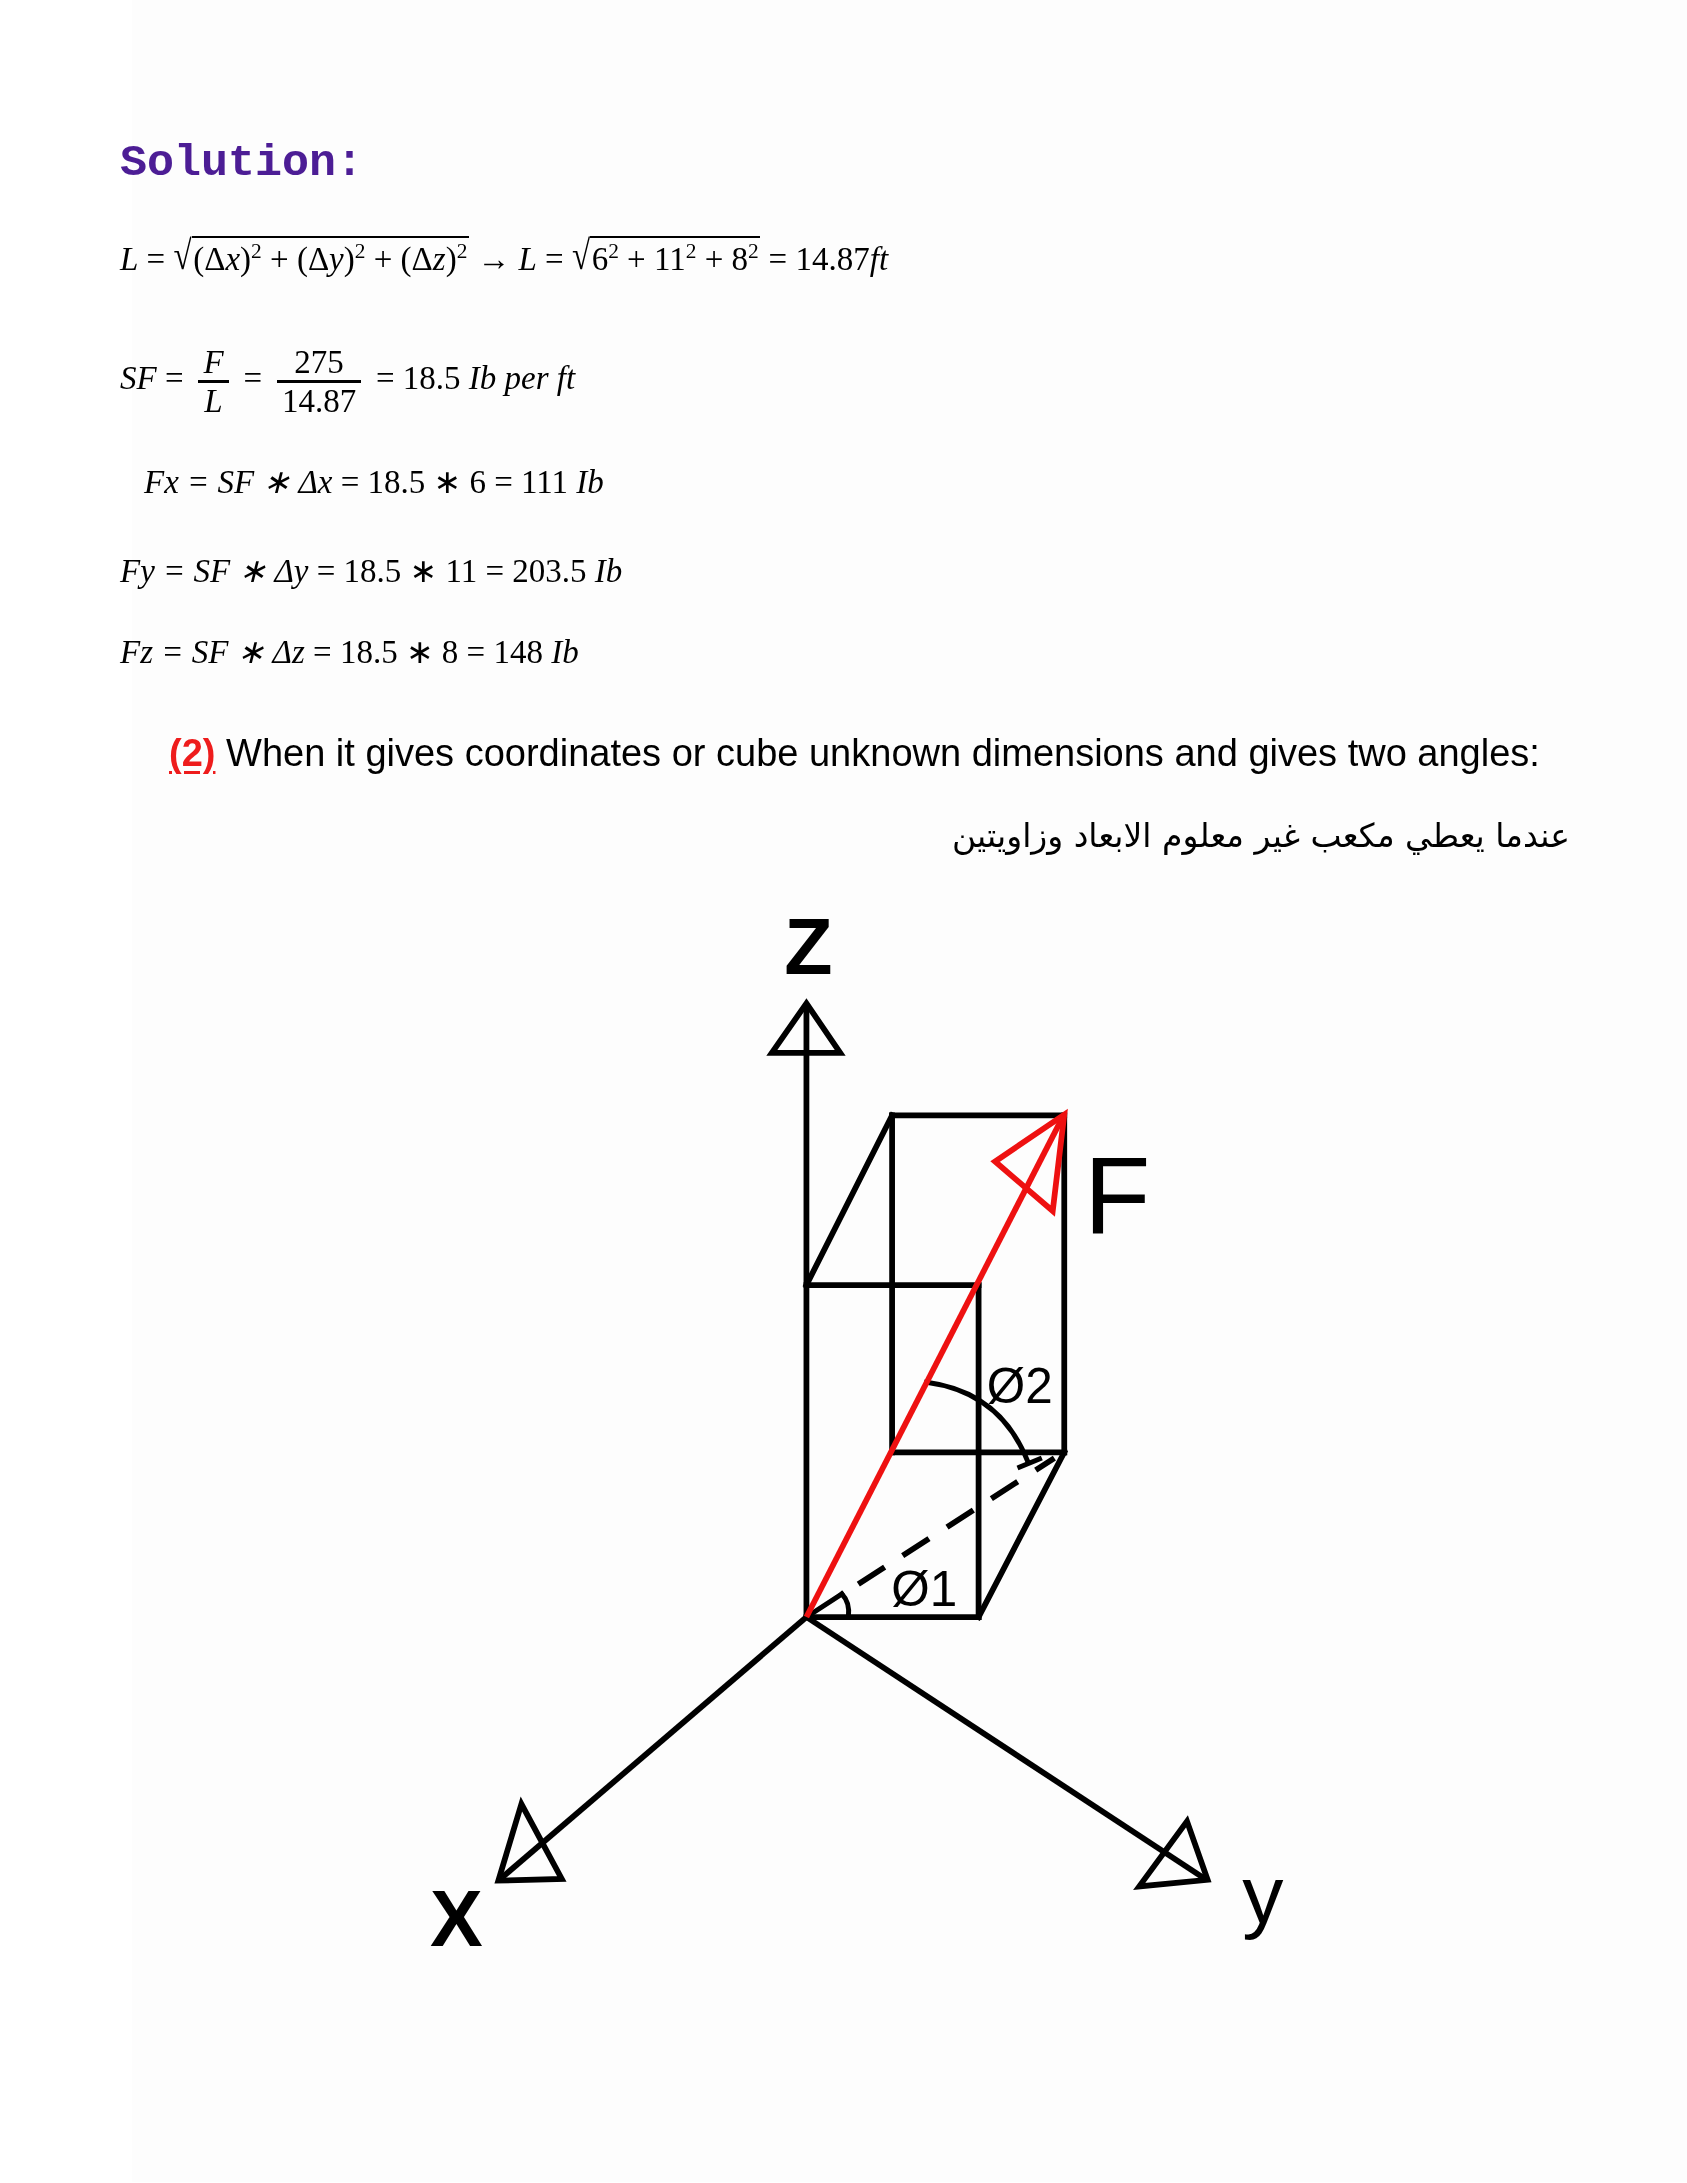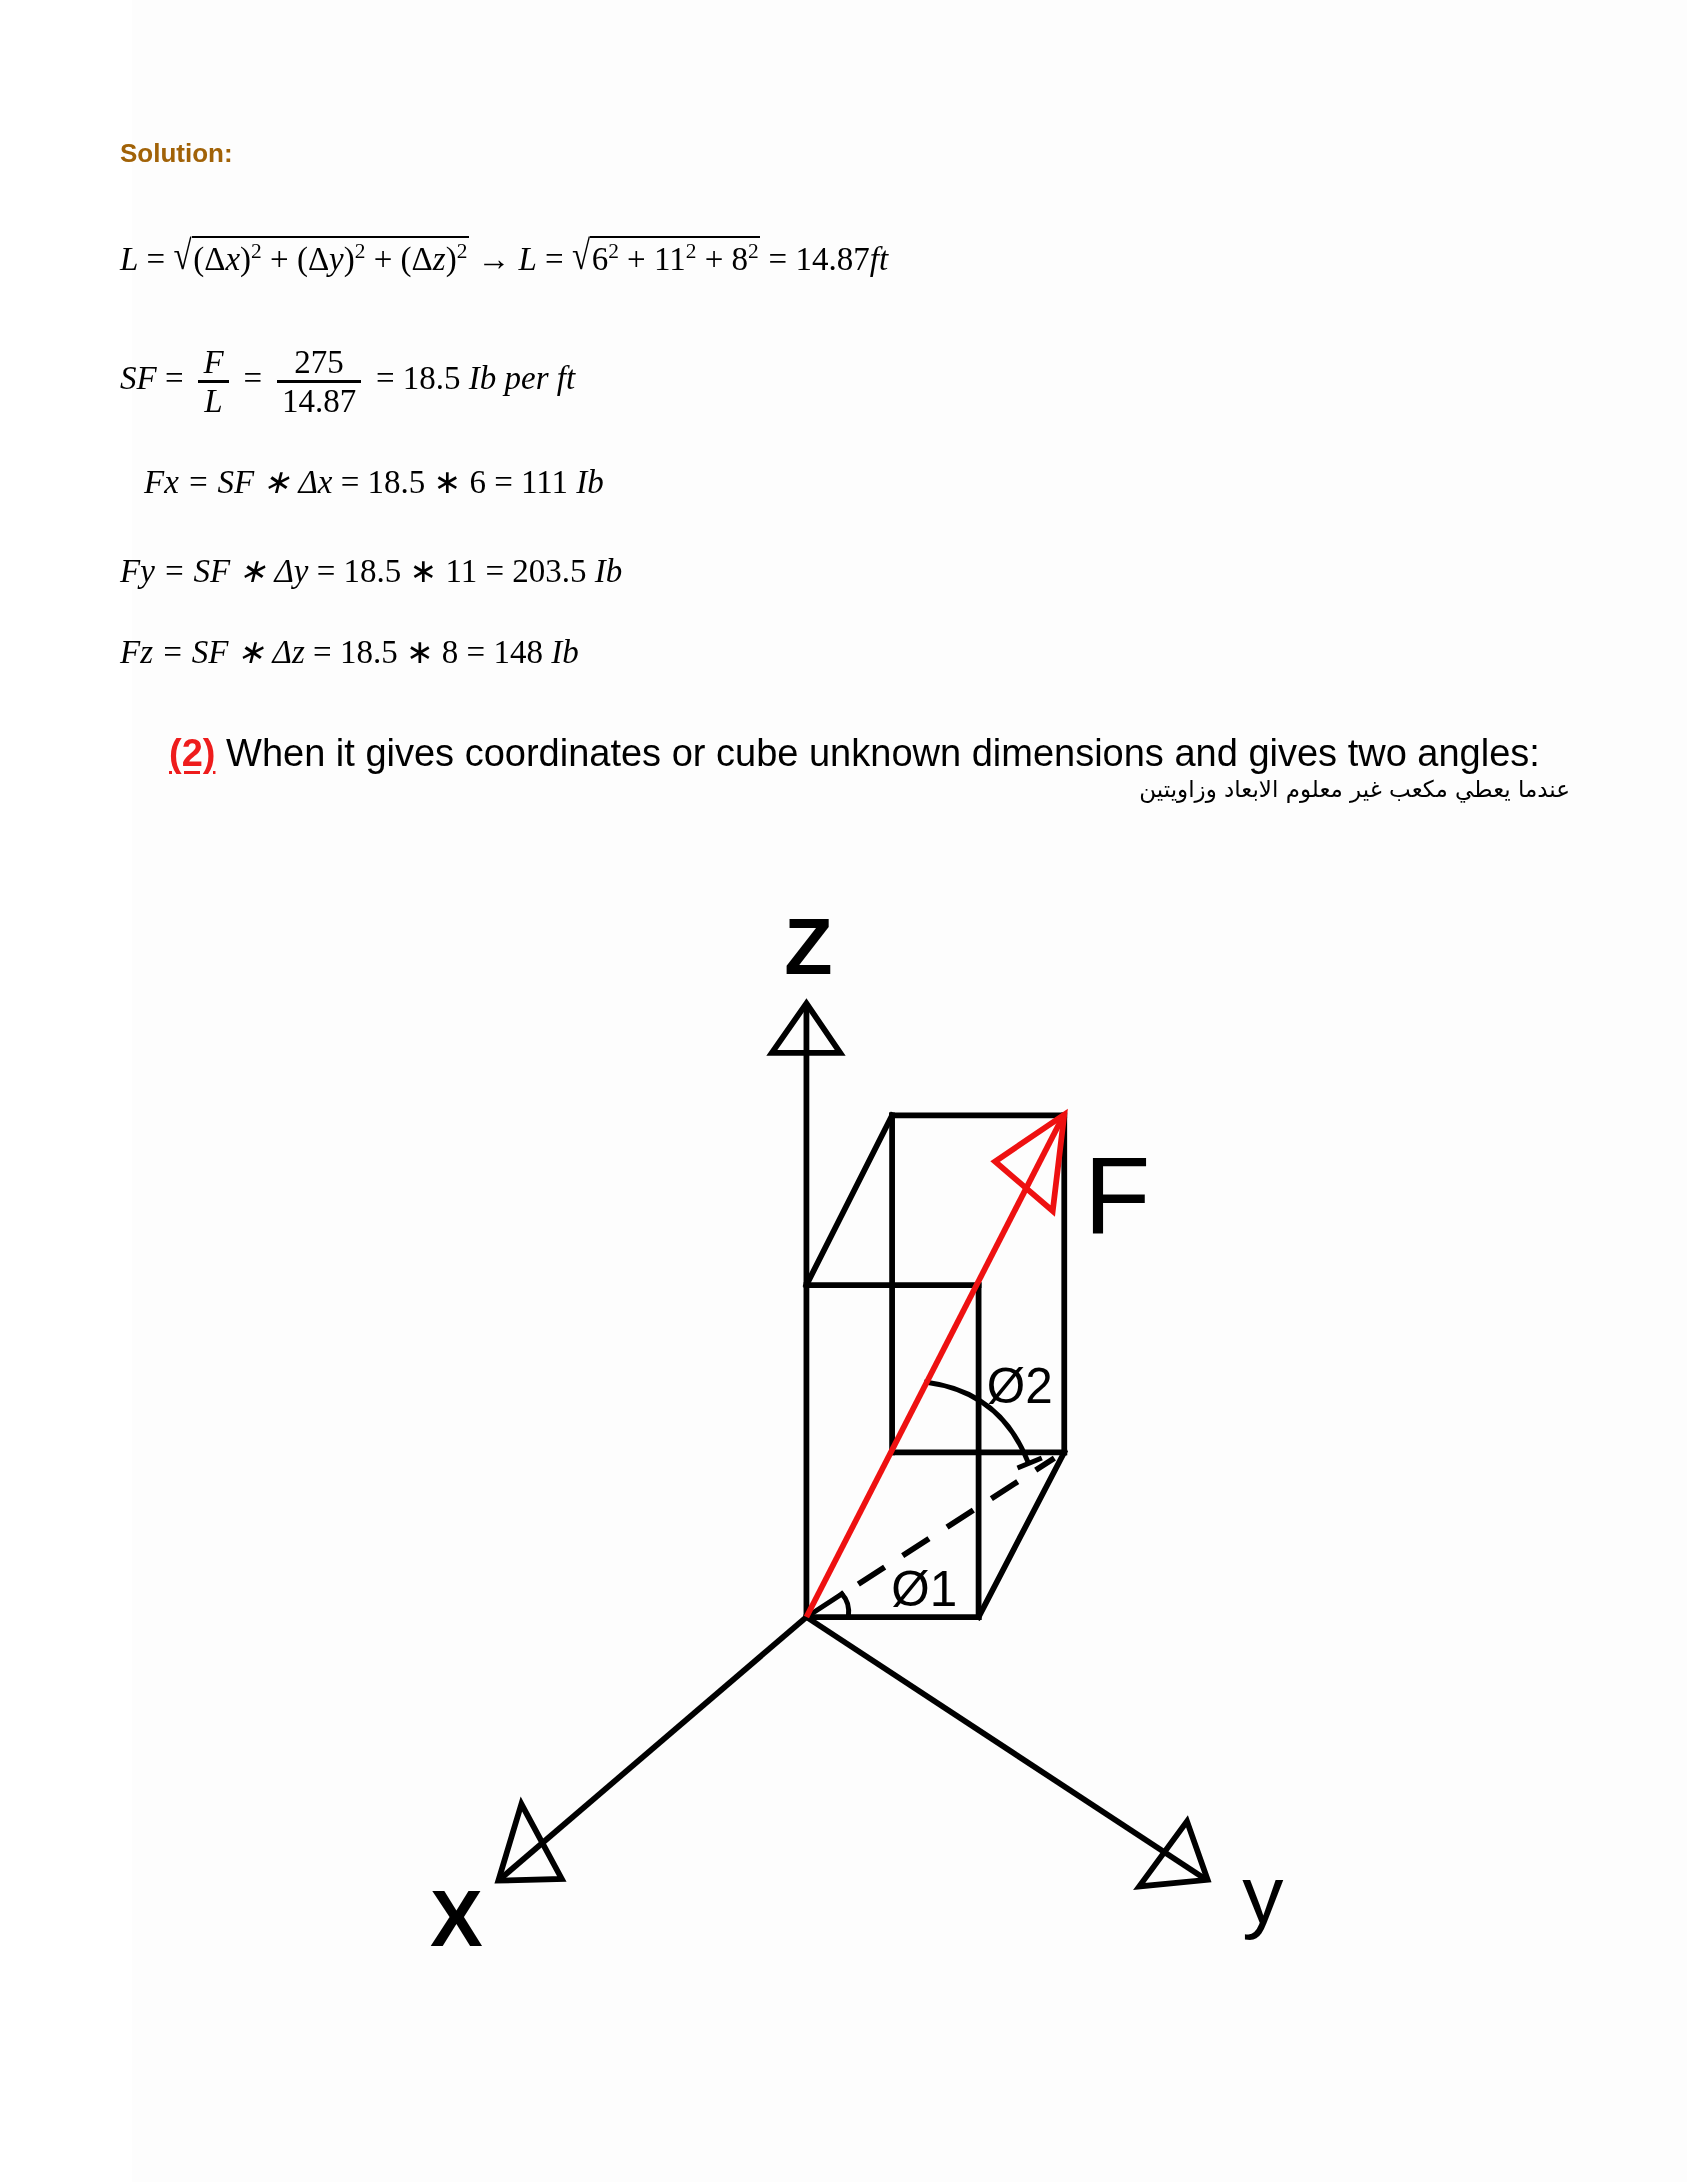--- a/index.html
+++ b/index.html
@@ -10,22 +10,22 @@
     color: #000;
   }
   .panel {
     position: absolute; left: 132px; top: 0; width: 1555px; height: 2182px;
     background: #fdfdfd;
   }
   .abs { position: absolute; white-space: nowrap; }
 
   .heading {
     left: 120px; top: 138px;
-    font-family: Liberation Sans, sans-serif;
-    font-weight: bold; font-size: 26px; color: #a16207;
+    font-family: Liberation Mono, monospace;
+    font-weight: bold; font-size: 45px; color: #4c1d95;
   }
 
   .math {
     font-family: Liberation Serif, serif;
     font-size: 33px; line-height: 1;
   }
   .math i { font-style: italic; }
   .math sup { font-size: 21.4px; vertical-align: 12.4px; line-height: 0; }
   .sqrt-wrap { display: inline-block; position: relative; }
   .radical { display: inline-block; transform: scaleY(1.25); transform-origin: bottom; }
@@ -47,22 +47,22 @@
   .case-line {
     left: 169px; top: 732px;
     font-family: Liberation Sans, sans-serif; font-size: 38px;
   }
   .case-num {
     color: #ee1c1c; font-weight: bold;
     text-decoration: underline; text-decoration-thickness: 3.3px;
     text-underline-offset: 5px;
   }
   .arabic {
-    right: 117px; top: 776px; direction: rtl;
-    font-family: "DejaVu Sans", sans-serif; font-size: 23px;
+    right: 117px; top: 816px; direction: rtl;
+    font-family: "DejaVu Sans", sans-serif; font-size: 33px;
   }
 
   svg.diagram { position: absolute; left: 0; top: 0; }
   .lbl { font-family: "Liberation Sans", sans-serif; fill: #000; }
 </style>
 </head>
 <body>
 
 <div class="panel"></div>
 

